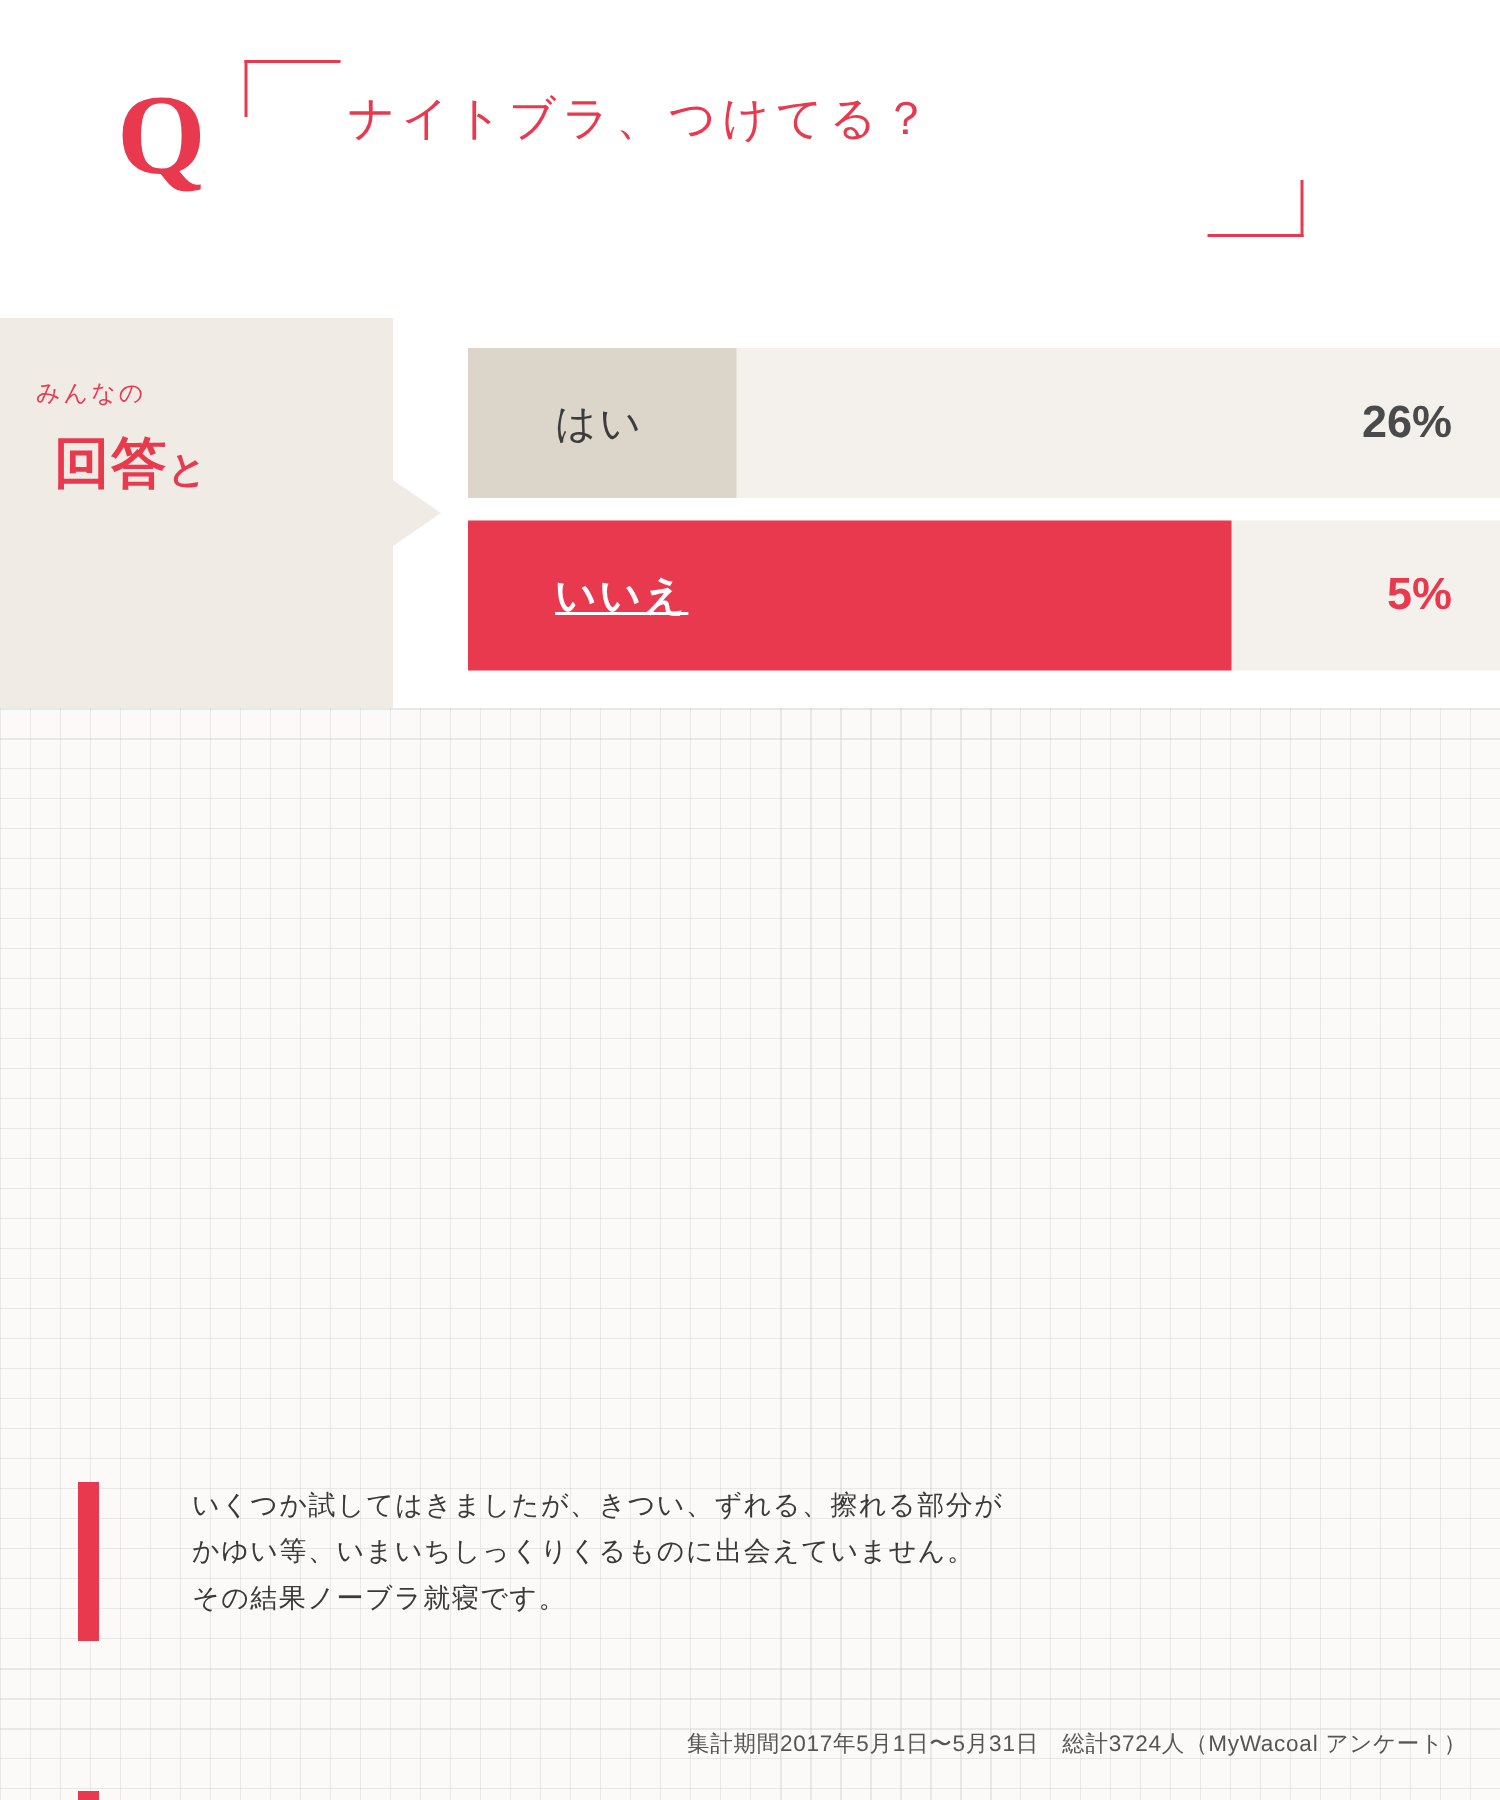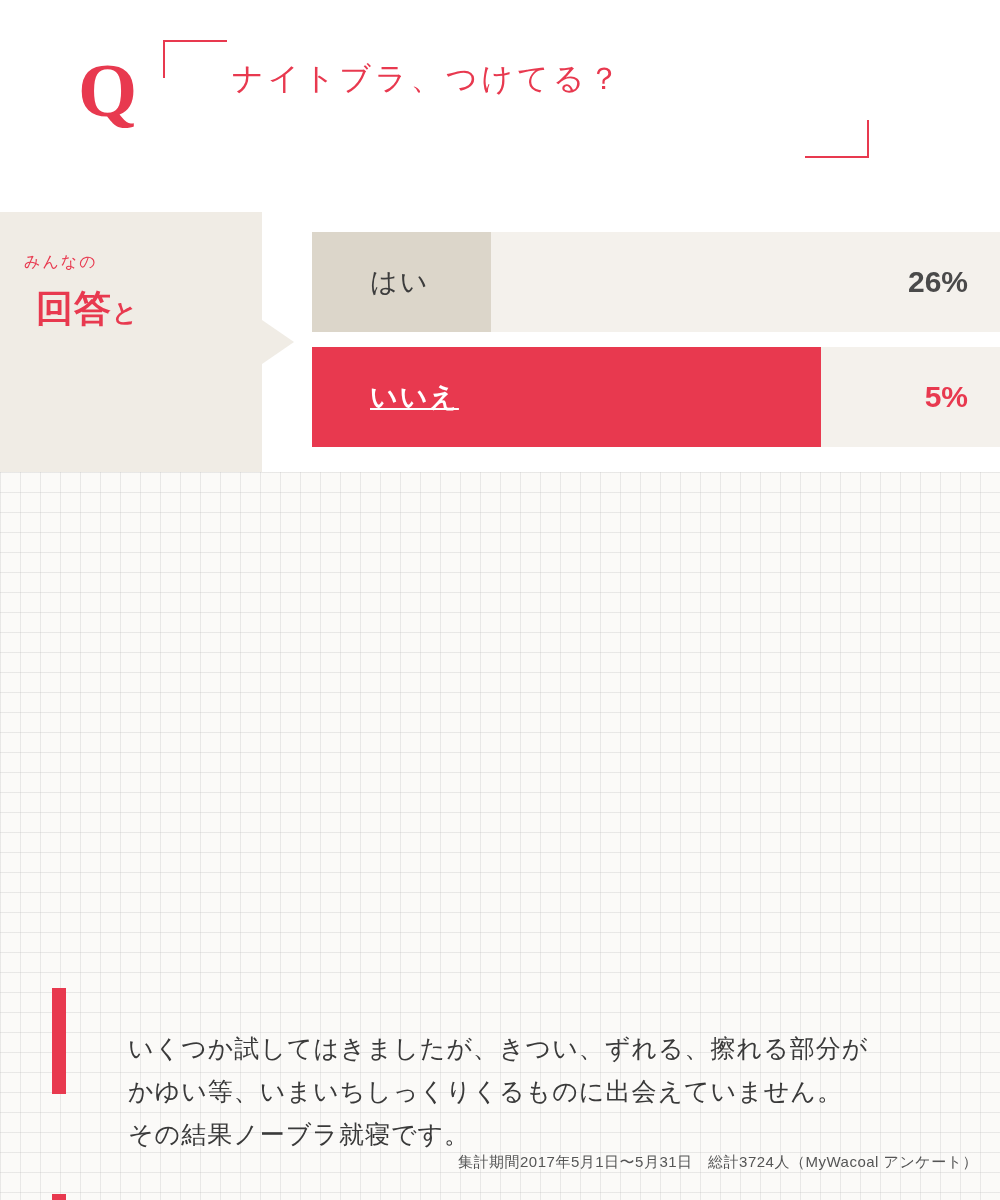--- a/index.html
+++ b/index.html
@@ -183,26 +183,25 @@
     display: flex;
     align-items: flex-start;
   }
   .comment .accent {
     width: 14px;
     background: #e8394f;
     flex: 0 0 14px;
   }
   .comment .text {
     margin-left: 62px;
-    font-size: 25px;
+    font-size: 18px;
     line-height: 1.72;
     color: #3a3a3a;
     letter-spacing: 1px;
     white-space: pre-line;
-    margin-top: 39px;
   }
   #comment-0 { top: 516px; }
   #comment-0 .accent { height: 106px; }
   #comment-1 { top: 722px; }
   #comment-1 .accent { height: 80px; }
 
   .footnote {
     position: absolute;
     right: 22px;
     bottom: 28px;

